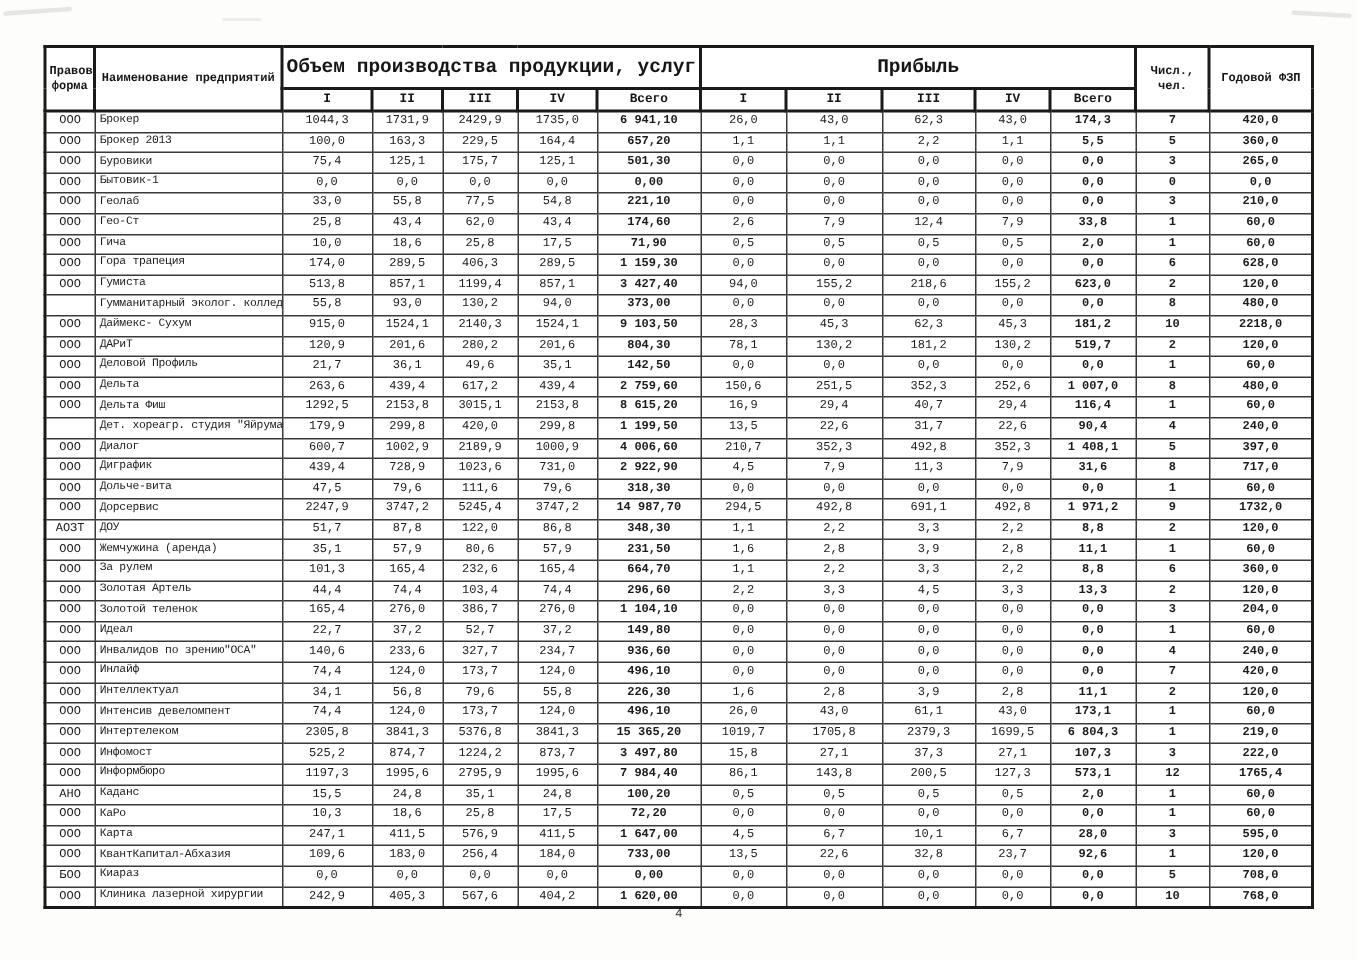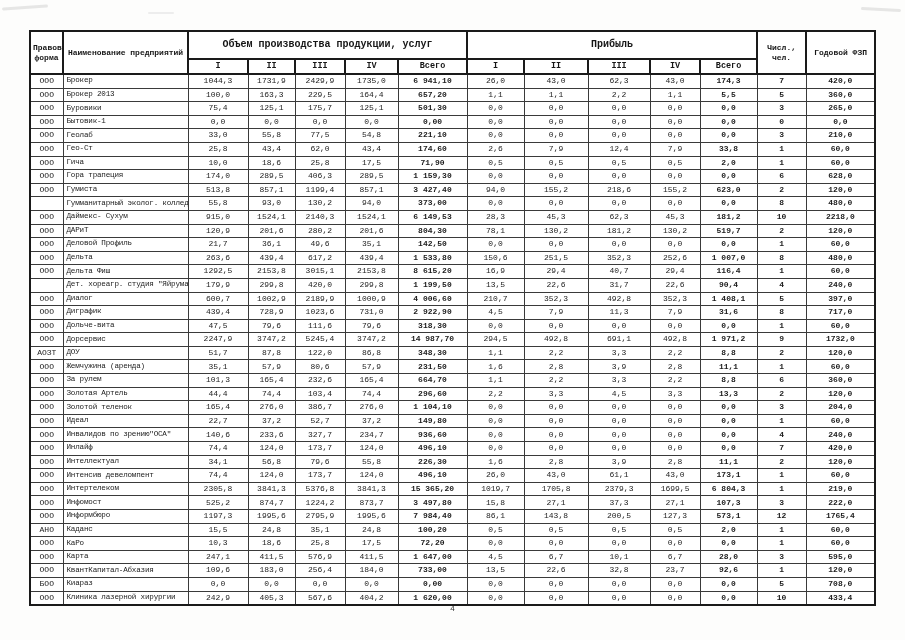--- a/index.html
+++ b/index.html
@@ -33,21 +33,21 @@
   th, td {
     padding: 0 2px;
     text-align: center;
     vertical-align: middle;
     white-space: nowrap;
     overflow: hidden;
     font-size: 8px;
     line-height: 1.05;
   }
   thead th { font-weight: bold; color: #161616; background: #fff; }
-  th.group-h { height: 26px; font-size: 10px; }
+  th.group-h { height: 26px; font-size: 13px; }
   th.rowspan-h { font-size: 8px; white-space: normal; line-height: 1.15; }
   tr.subhead th { height: 13px; font-size: 8.5px; border-bottom: 2px solid #1a1a1a; }
   tbody td { height: 12.6px; color: #1c1c1c; }
   td.name { text-align: left; padding-left: 3px; font-size: 7.6px; letter-spacing: -0.2px; margin-left: 16px; }
   td.lform { font-size: 8px; }
   td.bold, th.bold { font-weight: bold; }
   .page-number {
     position: absolute; left: 0; width: 905px; top: 604px;
     text-align: center; font-size: 8px; color: #333;
   }
@@ -260,21 +260,21 @@
           <td class="bold">8</td>
           <td class="bold">480,0</td>
         </tr>
         <tr>
           <td class="lform">ООО</td>
           <td class="name">Даймекс- Сухум</td>
           <td>915,0</td>
           <td>1524,1</td>
           <td>2140,3</td>
           <td>1524,1</td>
-          <td class="bold">6 149,53</td>
+          <td class="bold">9 103,50</td>
           <td>28,3</td>
           <td>45,3</td>
           <td>62,3</td>
           <td>45,3</td>
           <td class="bold">181,2</td>
           <td class="bold">10</td>
           <td class="bold">2218,0</td>
         </tr>
         <tr>
           <td class="lform">ООО</td>
@@ -308,21 +308,21 @@
           <td class="bold">1</td>
           <td class="bold">60,0</td>
         </tr>
         <tr>
           <td class="lform">ООО</td>
           <td class="name">Дельта</td>
           <td>263,6</td>
           <td>439,4</td>
           <td>617,2</td>
           <td>439,4</td>
-          <td class="bold">1 533,80</td>
+          <td class="bold">2 759,60</td>
           <td>150,6</td>
           <td>251,5</td>
           <td>352,3</td>
           <td>252,6</td>
           <td class="bold">1 007,0</td>
           <td class="bold">8</td>
           <td class="bold">480,0</td>
         </tr>
         <tr>
           <td class="lform">ООО</td>
@@ -715,19 +715,19 @@
           <td>405,3</td>
           <td>567,6</td>
           <td>404,2</td>
           <td class="bold">1 620,00</td>
           <td>0,0</td>
           <td>0,0</td>
           <td>0,0</td>
           <td>0,0</td>
           <td class="bold">0,0</td>
           <td class="bold">10</td>
-          <td class="bold">433,4</td>
+          <td class="bold">768,0</td>
         </tr>
       </tbody>
   </table>
 
   <div class="page-number">4</div>
 </div>
 
 </body></html>

